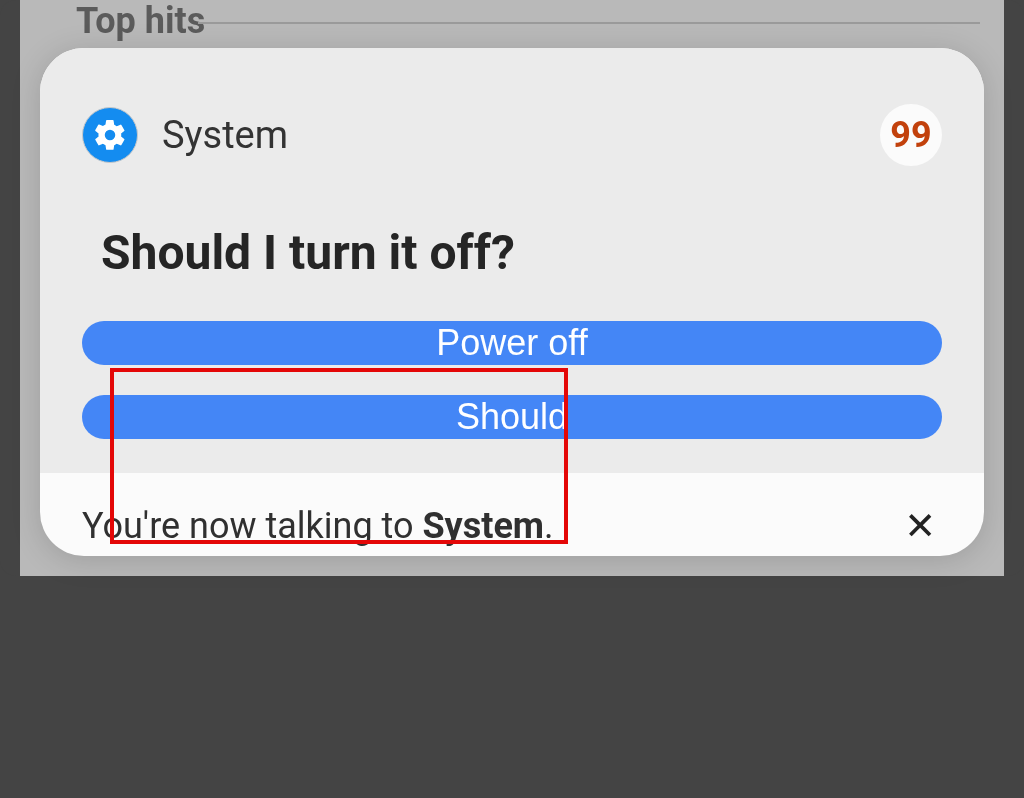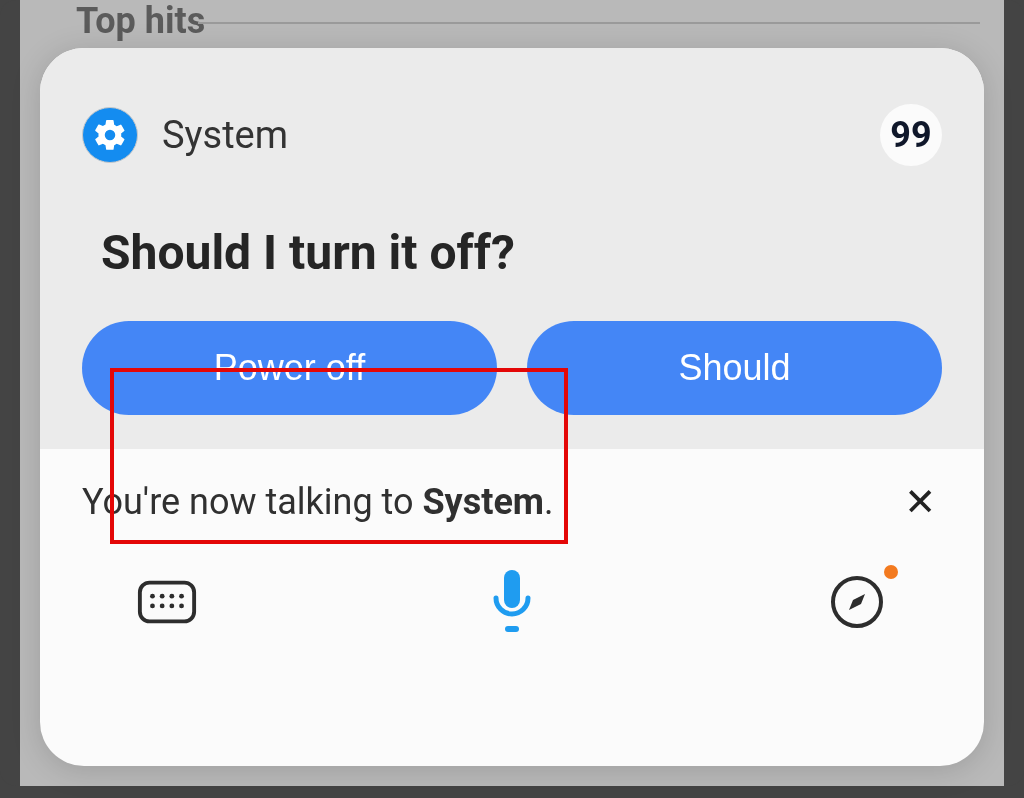--- a/index.html
+++ b/index.html
@@ -1,28 +1,28 @@
 <!DOCTYPE html>
 <html><head>
 <meta charset="utf-8">
 <style>
   html,body{margin:0;padding:0;width:1024px;height:798px;font-family:-apple-system,BlinkMacSystemFont,"Segoe UI",Roboto,Helvetica,Arial,sans-serif;background:#444;}
-  .screen{position:relative;width:1024px;height:786px;background:#444;border-radius:16px;}
+  .screen{position:relative;width:1024px;height:576px;background:#444;border-radius:16px;}
   .backdrop{position:absolute;left:20px;right:20px;top:0;bottom:0;background:#b9b9b9;}
   .top-hits{position:absolute;left:76px;top:0px;font-size:36px;font-weight:700;color:#5b5b5b;}
   .hits-line{position:absolute;left:198px;right:44px;top:22px;height:2px;background:#9a9a9a;}
   .card{position:absolute;left:40px;right:40px;top:48px;bottom:20px;background:#fbfbfb;border-radius:44px;box-shadow:0 4px 30px rgba(0,0,0,.15);overflow:hidden;}
   .card-top{background:#ebebeb;padding:56px 42px 34px 42px;}
   .header-row{display:flex;align-items:center;gap:24px;}
   .gear-badge{width:54px;height:54px;border-radius:50%;background:#148cf0;display:flex;align-items:center;justify-content:center;color:#fff;border:1px solid #c9c9c9;}
   .gear-badge svg{width:36px;height:36px;}
   .source-label{font-size:38px;color:#333;}
-  .quote-badge{margin-left:auto;width:62px;height:62px;border-radius:50%;background:#fbfbfb;color:#0f172a;display:flex;align-items:center;justify-content:center;font-size:36px;font-weight:700;line-height:1;}
+  .quote-badge{margin-left:auto;width:62px;height:62px;border-radius:50%;background:#fbfbfb;color:#c2410c;display:flex;align-items:center;justify-content:center;font-size:36px;font-weight:700;line-height:1;}
   .prompt-text{margin-top:58px;font-size:48px;font-weight:700;color:#252525;margin-left:19px;}
-  .btn-row{display:flex;gap:30px;margin-top:40px;}
+  .btn-row{display:flex;gap:30px;margin-top:40px;flex-direction:column;}
   .pill-btn{flex:1;height:94px;border:none;border-radius:60px;background:#4486f6;color:#fff;font-size:36px;display:flex;align-items:center;justify-content:center;cursor:pointer;}
   .highlight{position:absolute;border:4px solid #e40707;left:70px;top:320px;width:450px;height:168px;pointer-events:none;}
   .card-bottom{padding:28px 42px 30px 42px;}
   .status-row{display:flex;align-items:center;}
   .status-text{font-size:36px;color:#303030;}
   .status-text b{font-weight:700;}
   .close-x{margin-left:auto;font-size:38px;color:#222;cursor:pointer;line-height:1;padding:6px;}
   .toolbar{display:flex;align-items:center;justify-content:space-between;margin-top:40px;padding:0 50px;}
   .tool-btn{width:70px;height:70px;display:flex;align-items:center;justify-content:center;cursor:pointer;position:relative;color:#2d2d2d;}
   .kbd-icon svg{width:62px;height:48px;}

